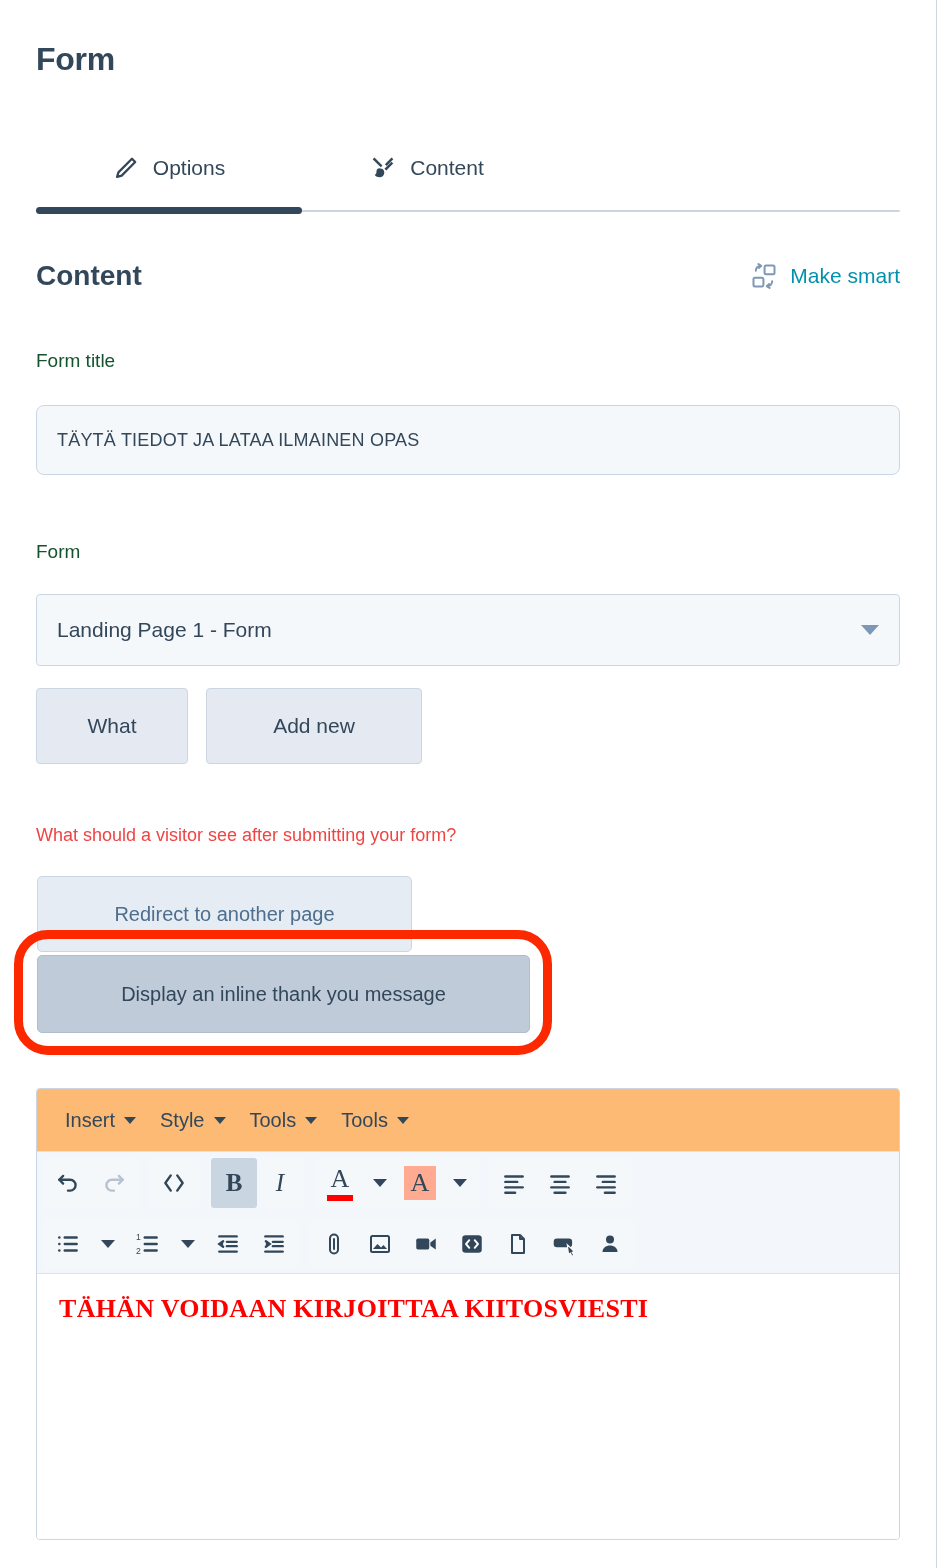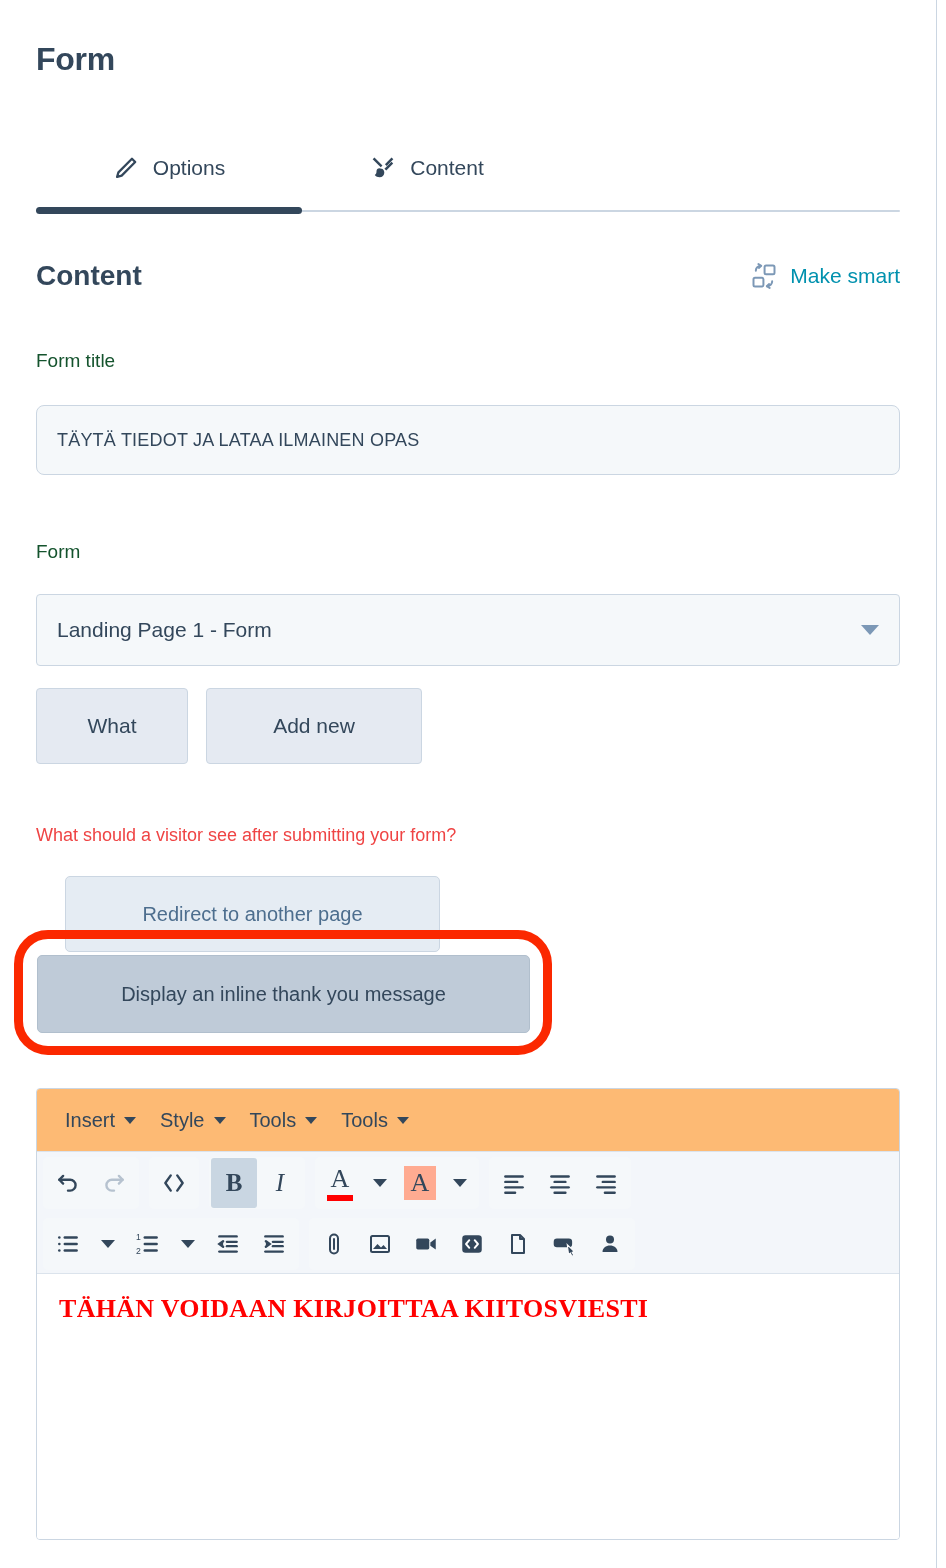--- a/index.html
+++ b/index.html
@@ -208,21 +208,20 @@
     justify-content: center;
     cursor: pointer;
     font-family: "Liberation Sans", sans-serif;
   }
   .choice-redirect {
     left: 37px; top: 876px;
     width: 375px; height: 76px;
     background: #e5ecf3;
     border: 1px solid #cbd6e2;
     color: #4d6e8e;
-    margin-left: 28px;
   }
   .choice-inline {
     left: 37px; top: 955px;
     width: 493px; height: 78px;
     background: #bfcbd8;
     border: 1px solid #b1bfcd;
     color: #33475b;
   }
 
   

